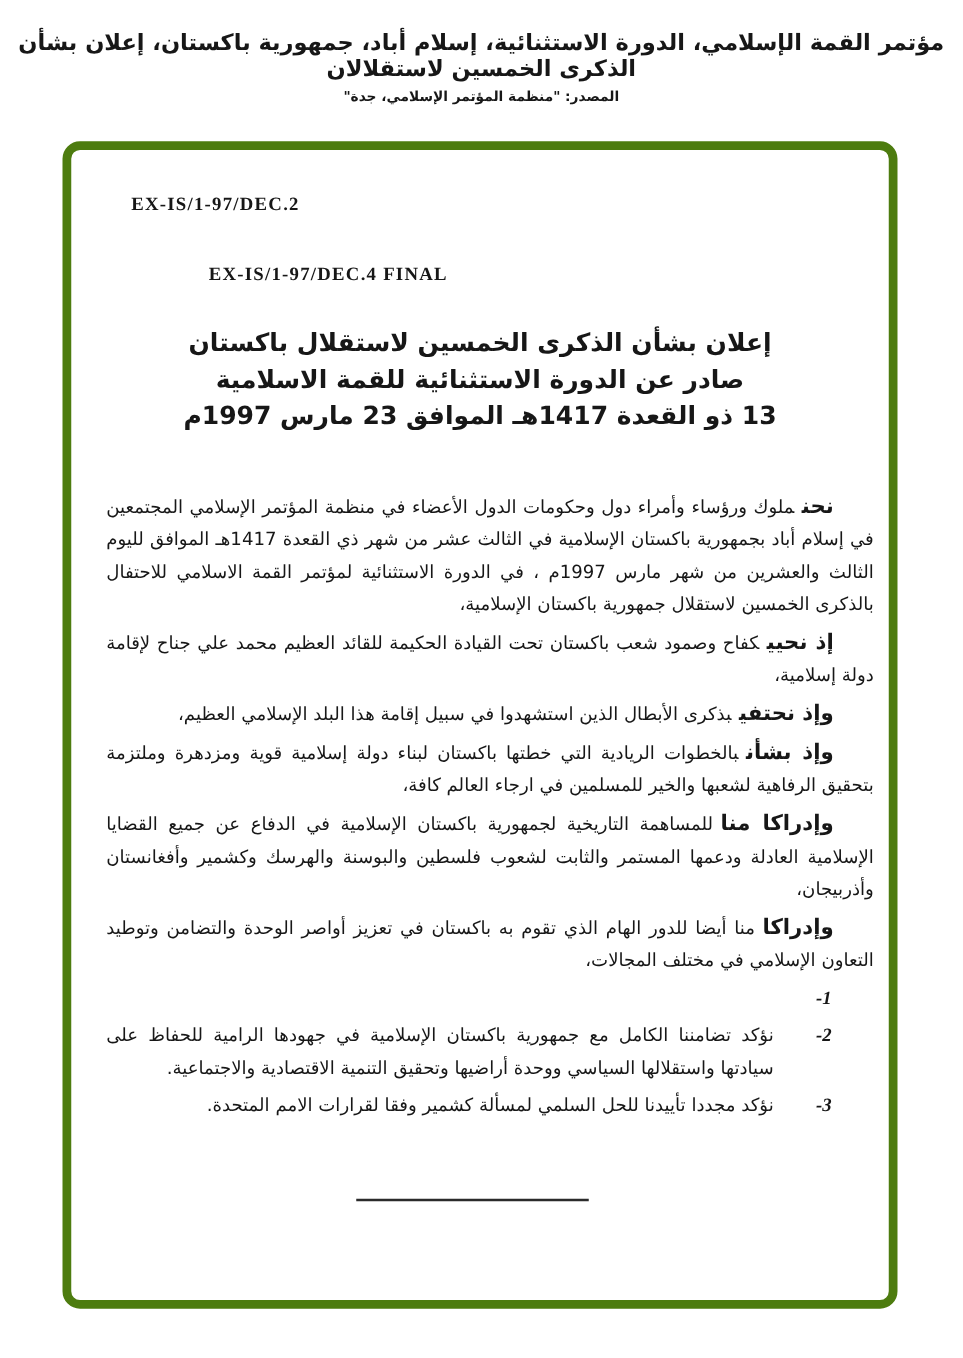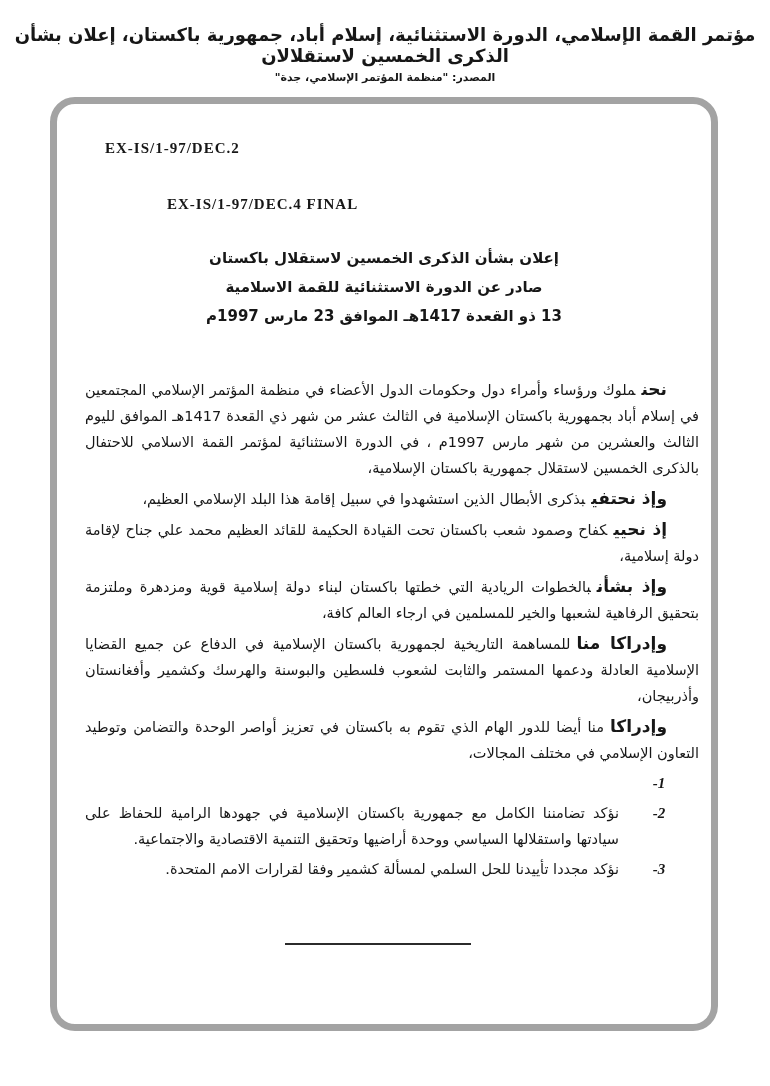--- a/index.html
+++ b/index.html
@@ -17,40 +17,40 @@
     text-align:center;direction:rtl;
   }
   .top-header .h1{
     font-size:18px;font-weight:bold;letter-spacing:0.2px;
   }
   .top-header .h2{
     margin-top:5px;font-size:11px;font-weight:bold;
   }
   
   .frame{
-    position:absolute;left:50px;top:97px;
+    position:absolute;left:50px;top:113px;
     width:654px;height:920px;
-    border:7px solid #a3a3a3;
-    border-radius:25px;
+    border:7px solid #4d7c0f;
+    border-radius:14px;
     background:#ffffff;
   }
   
   .code{
     position:absolute;
     font-family:"Liberation Serif",serif;
     font-weight:bold;font-size:15px;letter-spacing:1px;
     direction:ltr;
   }
   .code1{left:48px;top:36px;}
   .code2{left:110px;top:92px;}
   
   .title-block{
     position:absolute;top:140px;left:0;right:0;
     text-align:center;direction:rtl;
-    font-weight:bold;font-size:15px;line-height:29px;
+    font-weight:bold;font-size:20px;line-height:29px;
   }
   
   .content{
     position:absolute;top:272px;left:28px;right:12px;
     direction:rtl;text-align:justify;
     font-size:14.5px;line-height:26px;
   }
   .para{margin:0 0 4px 0;text-indent:32px;}
   .lead{font-weight:bold;font-size:17px;margin-inline-end:6px;}
   .list{margin-top:2px;}
@@ -89,25 +89,25 @@
       <div>13 ذو القعدة 1417هـ الموافق 23 مارس 1997م</div>
     </div>
 
     <div class="content">
 
       <p class="para">
         <span class="lead">نحن</span><span>ملوك ورؤساء وأمراء دول وحكومات الدول الأعضاء في منظمة المؤتمر الإسلامي المجتمعين في إسلام أباد بجمهورية باكستان الإسلامية في الثالث عشر من شهر ذي القعدة 1417هـ الموافق لليوم الثالث والعشرين من شهر مارس 1997م ، في الدورة الاستثنائية لمؤتمر القمة الاسلامي للاحتفال بالذكرى الخمسين لاستقلال جمهورية باكستان الإسلامية،</span>
       </p>
 
       <p class="para">
-        <span class="lead">وإذ نحتفي</span><span>بذكرى الأبطال الذين استشهدوا في سبيل إقامة هذا البلد الإسلامي العظيم،</span>
+        <span class="lead">إذ نحيي</span><span>كفاح وصمود شعب باكستان تحت القيادة الحكيمة للقائد العظيم محمد علي جناح لإقامة دولة إسلامية،</span>
       </p>
 
       <p class="para">
-        <span class="lead">إذ نحيي</span><span>كفاح وصمود شعب باكستان تحت القيادة الحكيمة للقائد العظيم محمد علي جناح لإقامة دولة إسلامية،</span>
+        <span class="lead">وإذ نحتفي</span><span>بذكرى الأبطال الذين استشهدوا في سبيل إقامة هذا البلد الإسلامي العظيم،</span>
       </p>
 
       <p class="para">
         <span class="lead">وإذ بشأن</span><span>بالخطوات الريادية التي خطتها باكستان لبناء دولة إسلامية قوية ومزدهرة وملتزمة بتحقيق الرفاهية لشعبها والخير للمسلمين في ارجاء العالم كافة،</span>
       </p>
 
       <p class="para">
         <span class="lead">وإدراكا منا</span><span>للمساهمة التاريخية لجمهورية باكستان الإسلامية في الدفاع عن جميع القضايا الإسلامية العادلة ودعمها المستمر والثابت لشعوب فلسطين والبوسنة والهرسك وكشمير وأفغانستان وأذربيجان،</span>
       </p>
 

